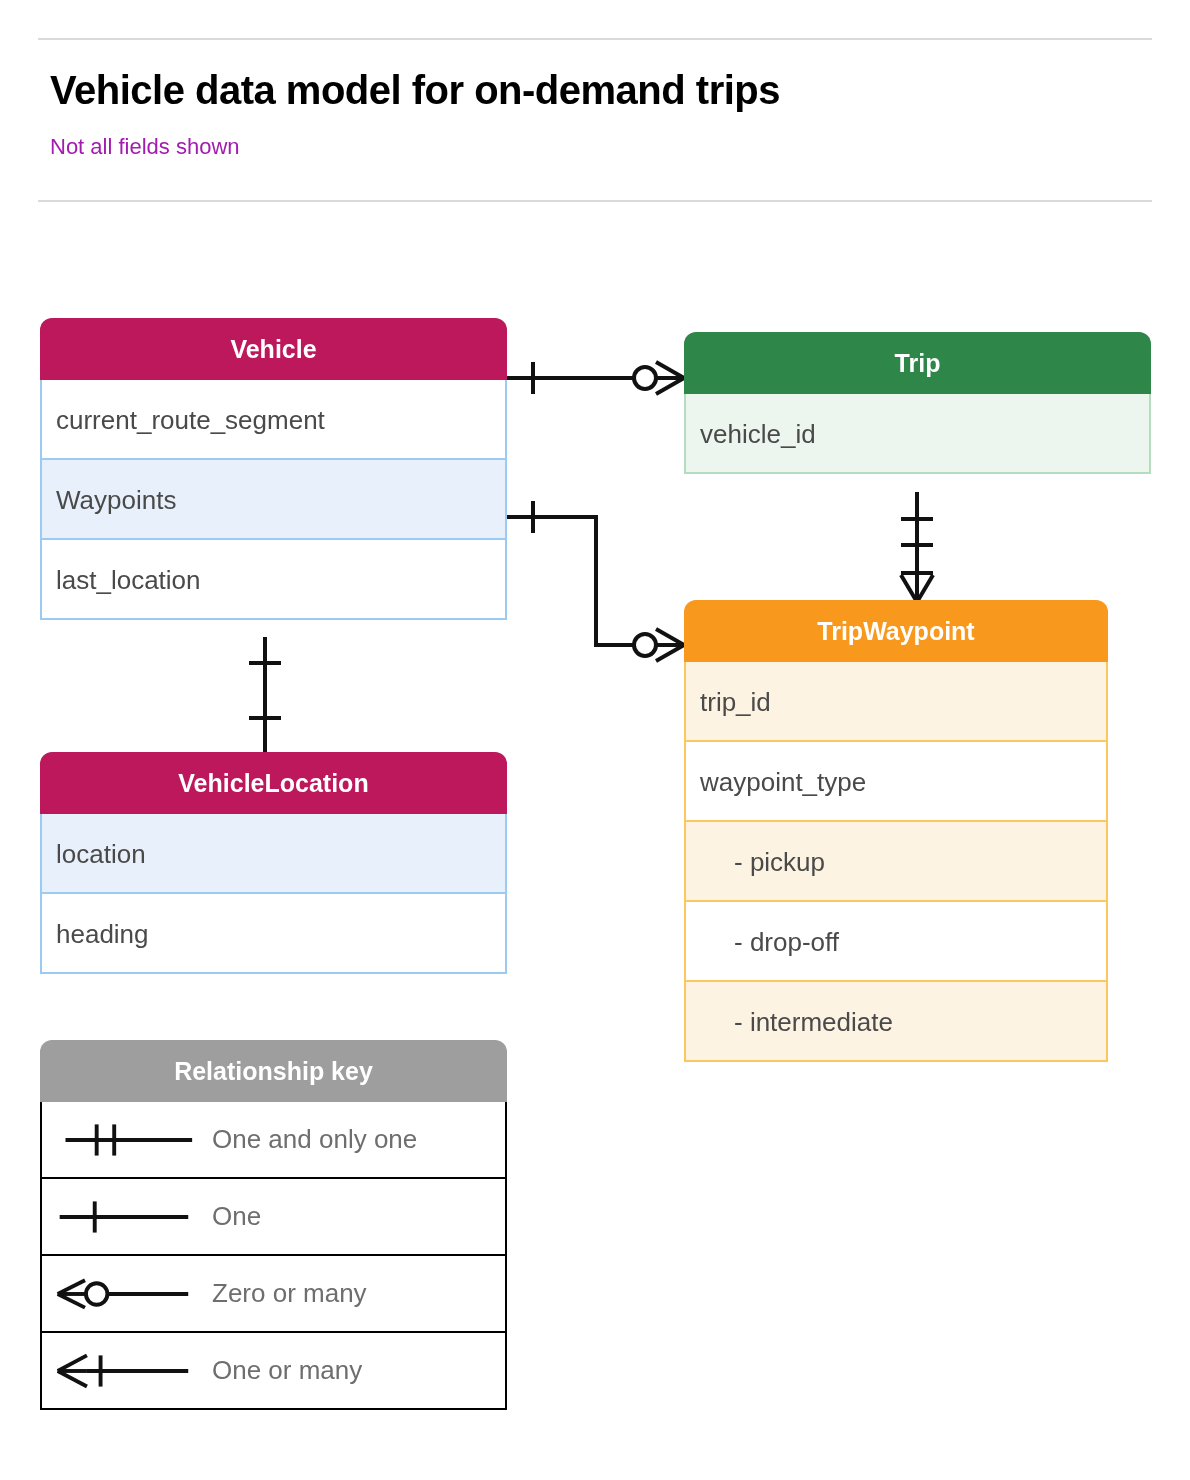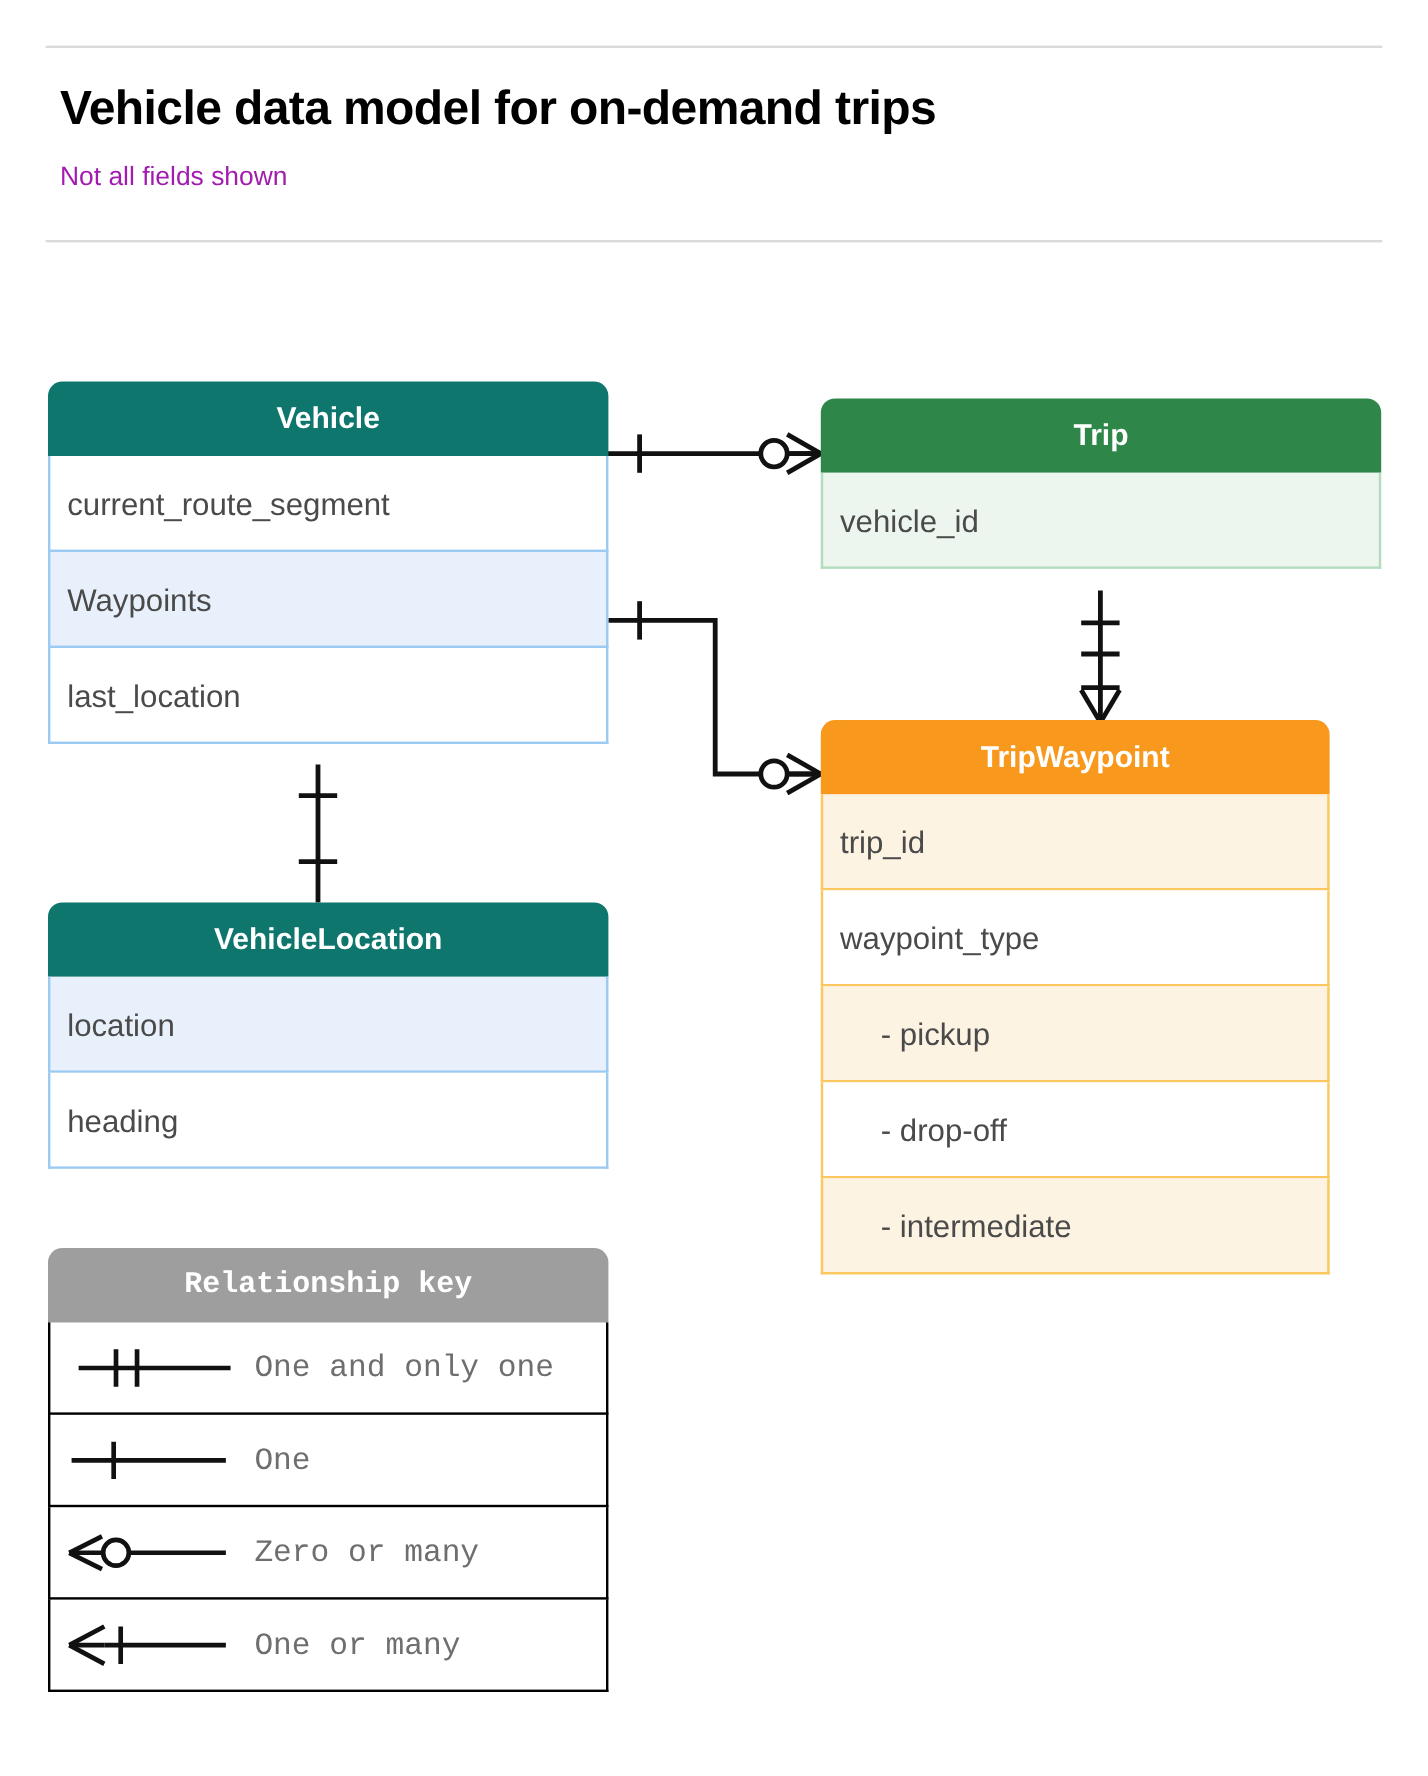--- a/index.html
+++ b/index.html
@@ -30,21 +30,21 @@
     border-radius:12px 12px 0 0;
   }
   .ent-row{
     box-sizing:border-box;width:100%;height:80px;line-height:80px;
     padding-left:14px;font-size:26px;color:#4a4a4a;font-weight:400;
     border-style:solid;border-width:0 2px 2px 2px;
   }
   .ent-row.indent{padding-left:48px;}
 
   
-  .t-blue .ent-head{background:#0f766e;}
+  .t-blue .ent-head{background:#be185d;}
   .t-blue .ent-row{border-color:#9bcbf2;}
   .t-blue .ent-row.alt{background:#e8f1fb;}
   .t-blue .ent-row.plain{background:#ffffff;}
 
   
   .t-green .ent-head{background:#2e8749;}
   .t-green .ent-row{border-color:#b4dcbf;}
   .t-green .ent-row.alt{background:#ecf5ee;}
 
   
@@ -134,21 +134,21 @@
 
 <div class="entity t-orange" id="ent-trip-waypoint" style="left:684px;top:600px;width:424px;">
   <div class="ent-head">TripWaypoint</div>
   <div class="ent-row alt">trip_id</div>
   <div class="ent-row plain">waypoint_type</div>
   <div class="ent-row alt indent">-  pickup</div>
   <div class="ent-row plain indent">-  drop-off</div>
   <div class="ent-row alt indent">-  intermediate</div>
 </div>
 
-<div class="entity t-gray" id="ent-legend" style="left:40px;top:1040px;width:467px;font-family:Liberation Mono, monospace;">
+<div class="entity t-gray" id="ent-legend" style="left:40px;top:1040px;width:467px;">
   <div class="ent-head">Relationship key</div>
 
   <div class="legend-row alt">
     <svg class="legend-glyph" viewBox="0 0 160 77">
       <g stroke="#111111" stroke-width="4" fill="none">
         <line x1="22" y1="39" x2="152" y2="39"></line>
         <line x1="54" y1="23" x2="54" y2="55"></line>
         <line x1="72" y1="23" x2="72" y2="55"></line>
       </g>
     </svg>

